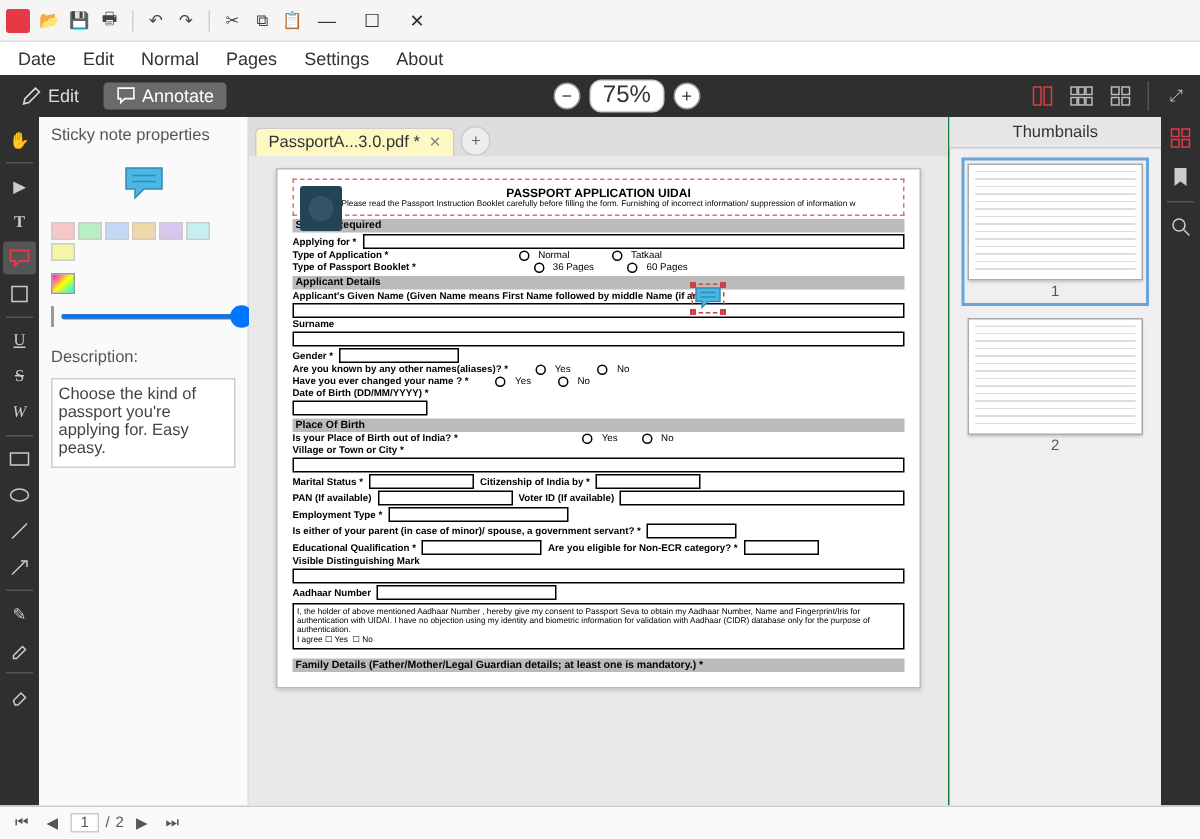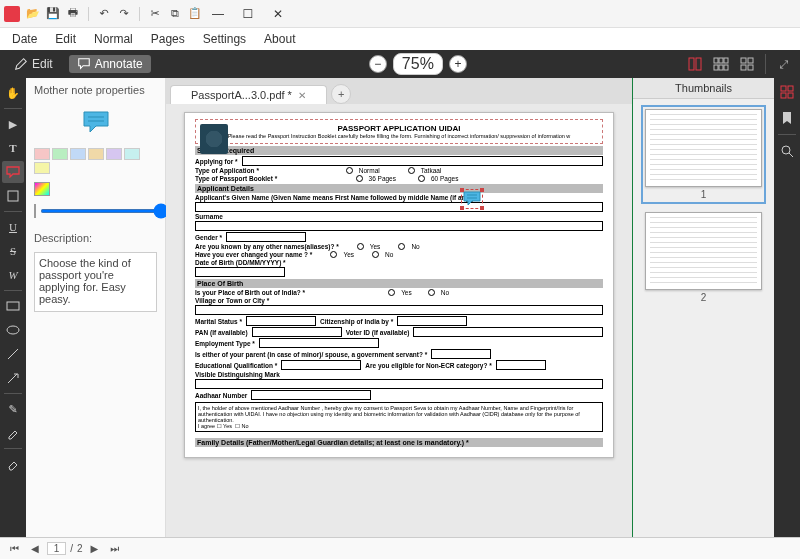--- a/index.html
+++ b/index.html
@@ -37,21 +37,21 @@
 .proppanel .swatch { width: 16px; height: 12px; border: 1px solid #ccc; cursor:pointer;}
 .proppanel .gradsw { width: 16px; height: 14px; background: linear-gradient(135deg,#f0f,#ff0,#0ff); border:1px solid #999;}
 .proppanel .oprow { display:flex; align-items:center; gap:4px;}
 .proppanel .oprow .opicon{width:14px;height:14px;border:1px solid #999;background:linear-gradient(45deg,#ccc 25%,transparent 25%) 0 0/6px 6px;}
 .proppanel .oprow input[type=range]{flex:1; height:4px;}
 .proppanel .oprow .opval{font-size:10px;}
 .proppanel .desc-label{font-size:11px;color:#555;margin-top:6px;}
 .proppanel .descbox { border: 1px solid #ccc; background: #fff; padding: 4px; font-size: 11px; min-height: 60px; color:#444;}
 .docarea { flex: 1; display: flex; flex-direction: column; background: #e9e9e9; min-width:0;}
 .tabbar { height: 26px; background: #ddd; display: flex; align-items: flex-end; padding: 0 4px; }
-.tabbar .tab { background: #ffffff; border: 1px solid #ccc; border-bottom: none; border-radius: 4px 4px 0 0; padding: 3px 20px; font-size: 11px; display:flex; align-items:flex-end; gap:6px;}
+.tabbar .tab { background: #fef9c3; border: 1px solid #ccc; border-bottom: none; border-radius: 4px 4px 0 0; padding: 3px 8px; font-size: 11px; display:flex; align-items:flex-end; gap:6px;}
 .tabbar .tab .tclose{color:#888; cursor:pointer; font-size:10px;}
 .tabbar .addtab{width:20px;height:20px;display:flex;align-items:center;justify-content:center;color:#666;margin-left:4px;border:1px solid #ccc;border-radius:50%;background:#eee;}
 .canvas { flex: 1; overflow: auto; padding: 8px; }
 .page { width: 430px; margin: 0 auto; background: #fff; border: 1px solid #bbb; box-shadow: 0 1px 3px rgba(0,0,0,0.2); padding: 6px 10px 10px 10px; font-size: 7px; color: #000; position: relative; }
 .page .phead { text-align: center; border:1px dashed #c77; padding:4px; position:relative;}
 .page .phead .emblem { width: 28px; height: 30px; position:absolute; left:4px; top:4px; background: radial-gradient(circle,#356 40%,#245 41%); border-radius:2px;}
 .page .phead .ptitle1 { font-weight: bold; font-size: 8px; }
 .page .phead .ptitle2 { font-weight: bold; font-size: 7.5px; }
 .page .phead .pnote { font-size: 5.5px; }
 .page .sec { background: #bbb; font-size: 7px; font-weight: bold; padding: 1px 2px; margin-top: 2px;}
@@ -216,21 +216,21 @@
       </div>
     <div class="tsep"></div>
     <div class="tbtn">
         <svg width="14" height="14" viewBox="0 0 14 14">
           <path d="M3 10l5-5 3 3-5 5H4z" fill="none" stroke="#ccc"></path>
         </svg>
       </div>
   </div>
 
   <div class="proppanel">
-    <div class="ptitle">Mother note properties</div>
+    <div class="ptitle">Sticky note properties</div>
     <div class="noteicon">
       <svg viewBox="0 0 28 24">
           <path d="M2 2h24v14H14l-6 6v-6H2z" fill="#4db6e4" stroke="#2a8fb8"></path>
           <line x1="6" y1="7" x2="22" y2="7" stroke="#2a8fb8"></line>
           <line x1="6" y1="11" x2="22" y2="11" stroke="#2a8fb8"></line>
         </svg>
     </div>
     <div class="swatches">
       <div class="swatch" style="background:#f7c6c6"></div>
       <div class="swatch" style="background:#b9eec1"></div>

